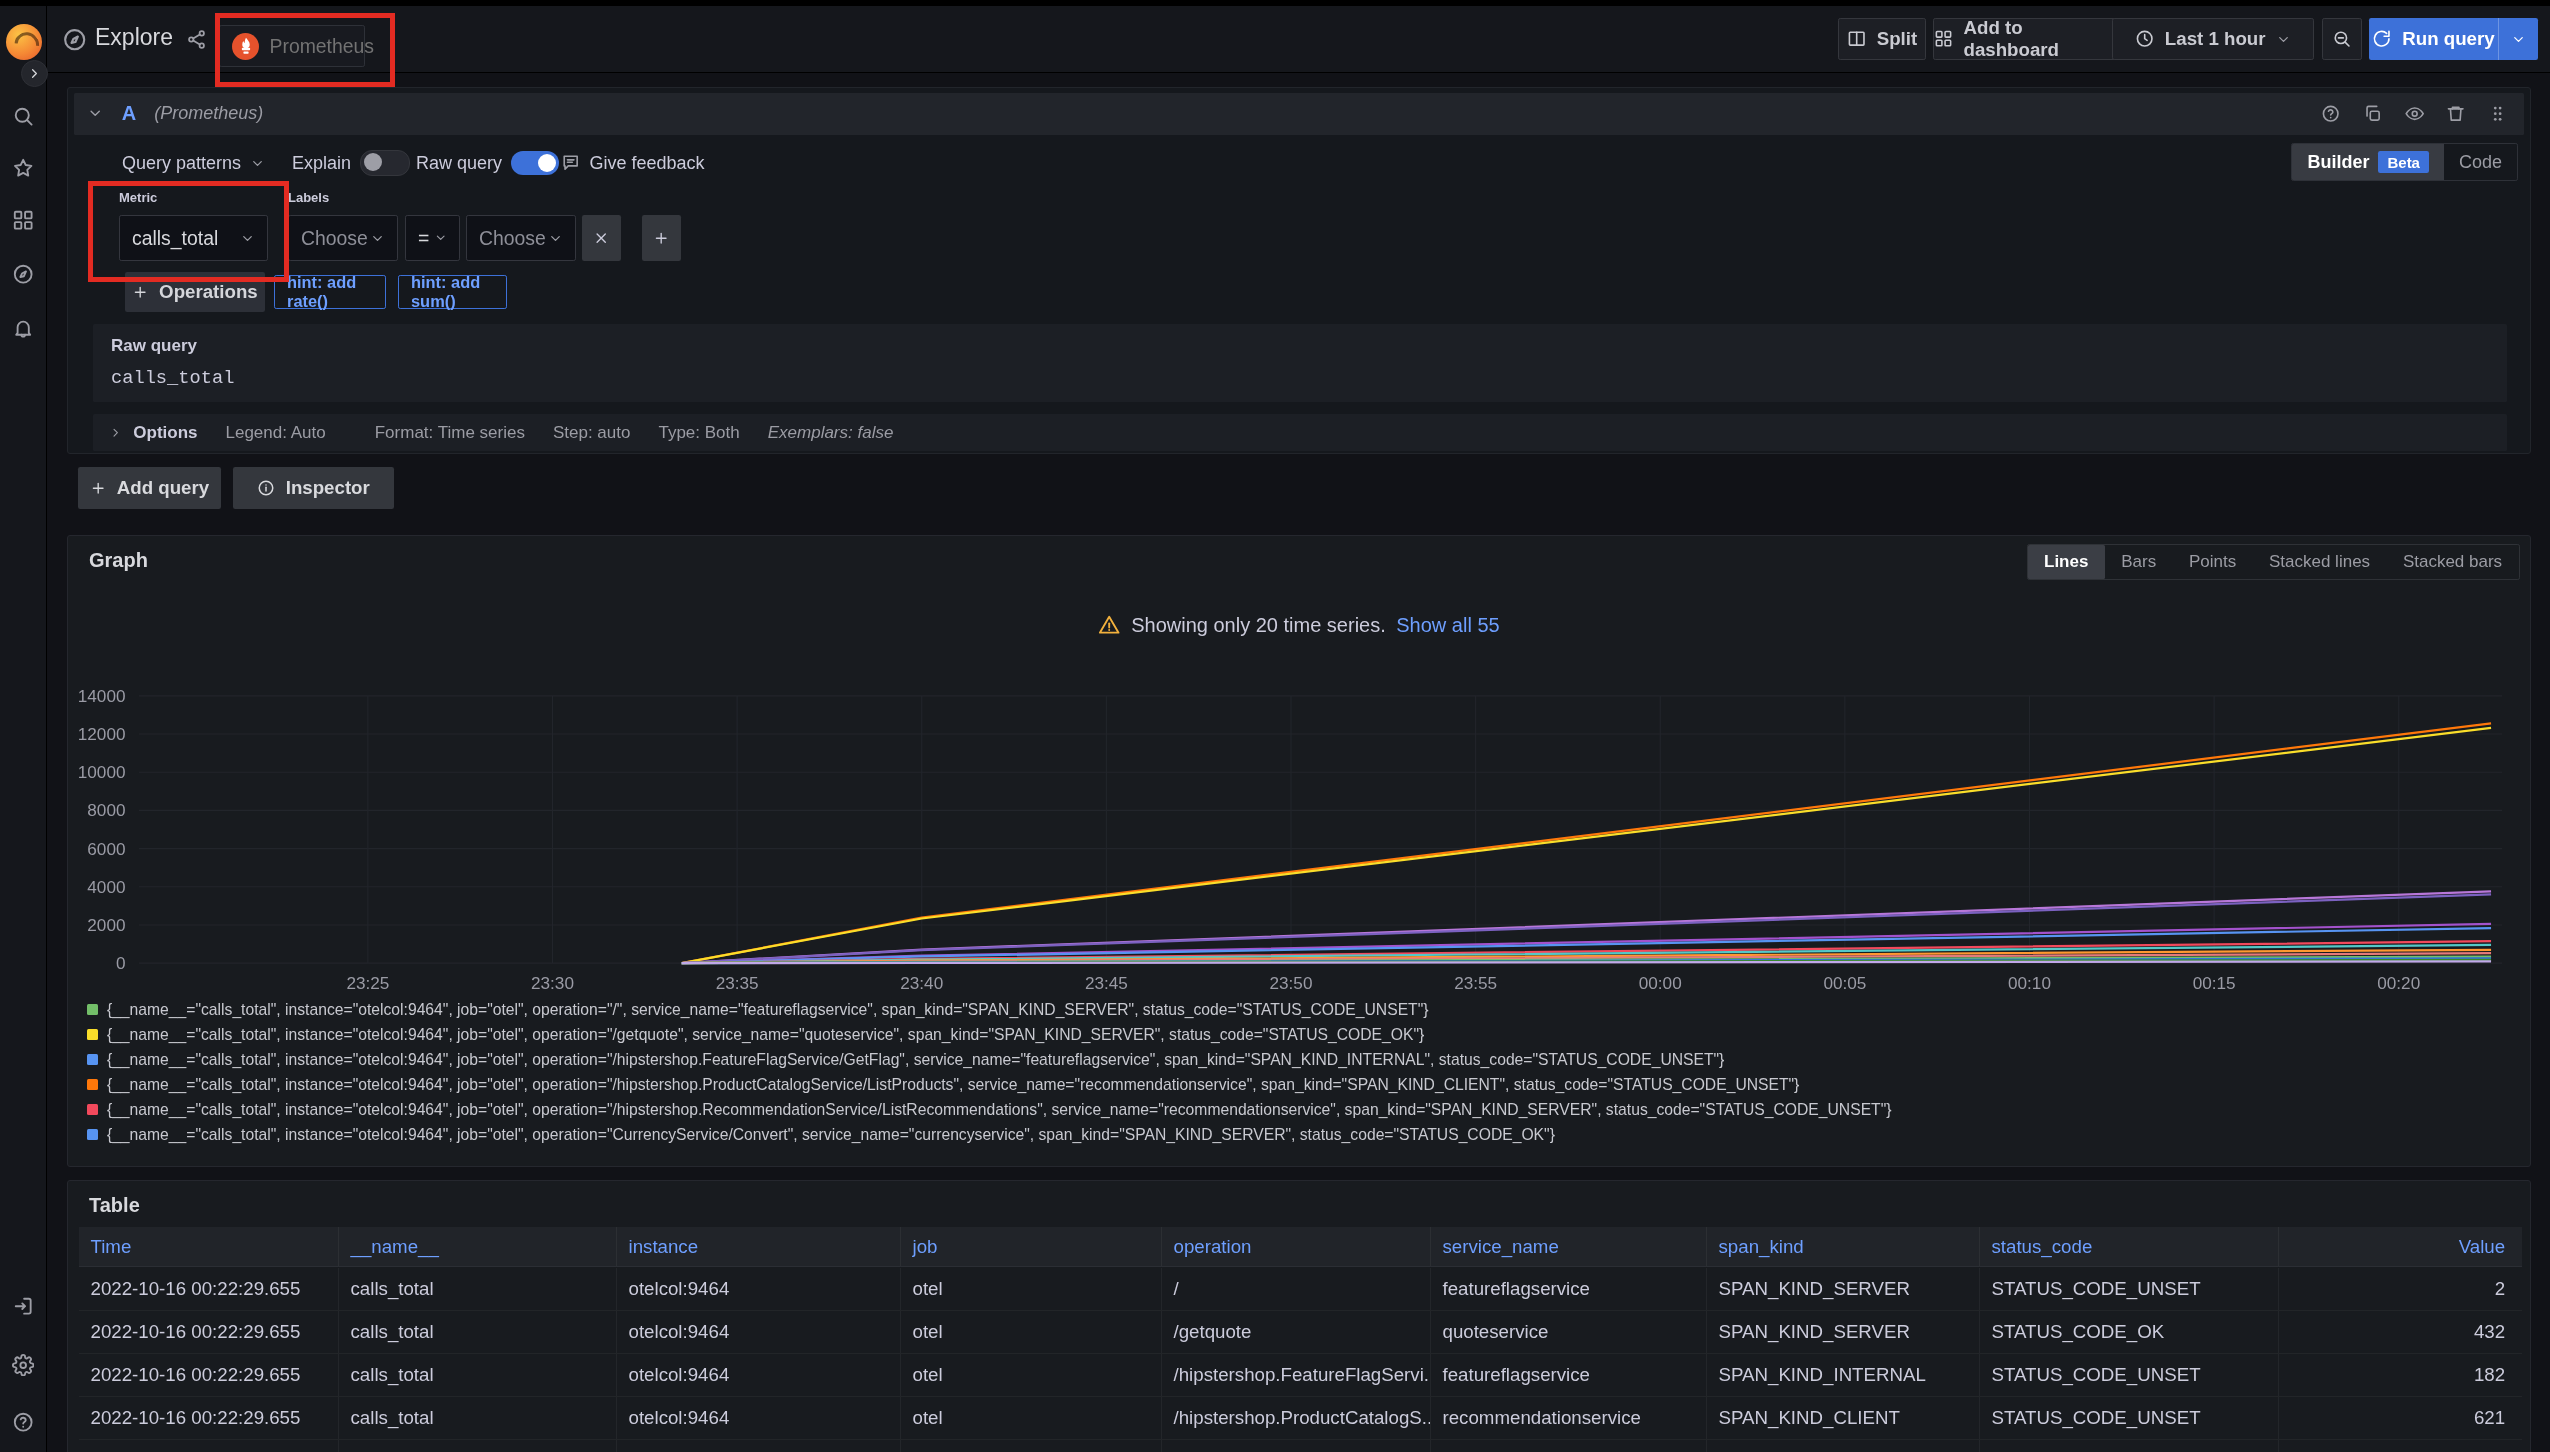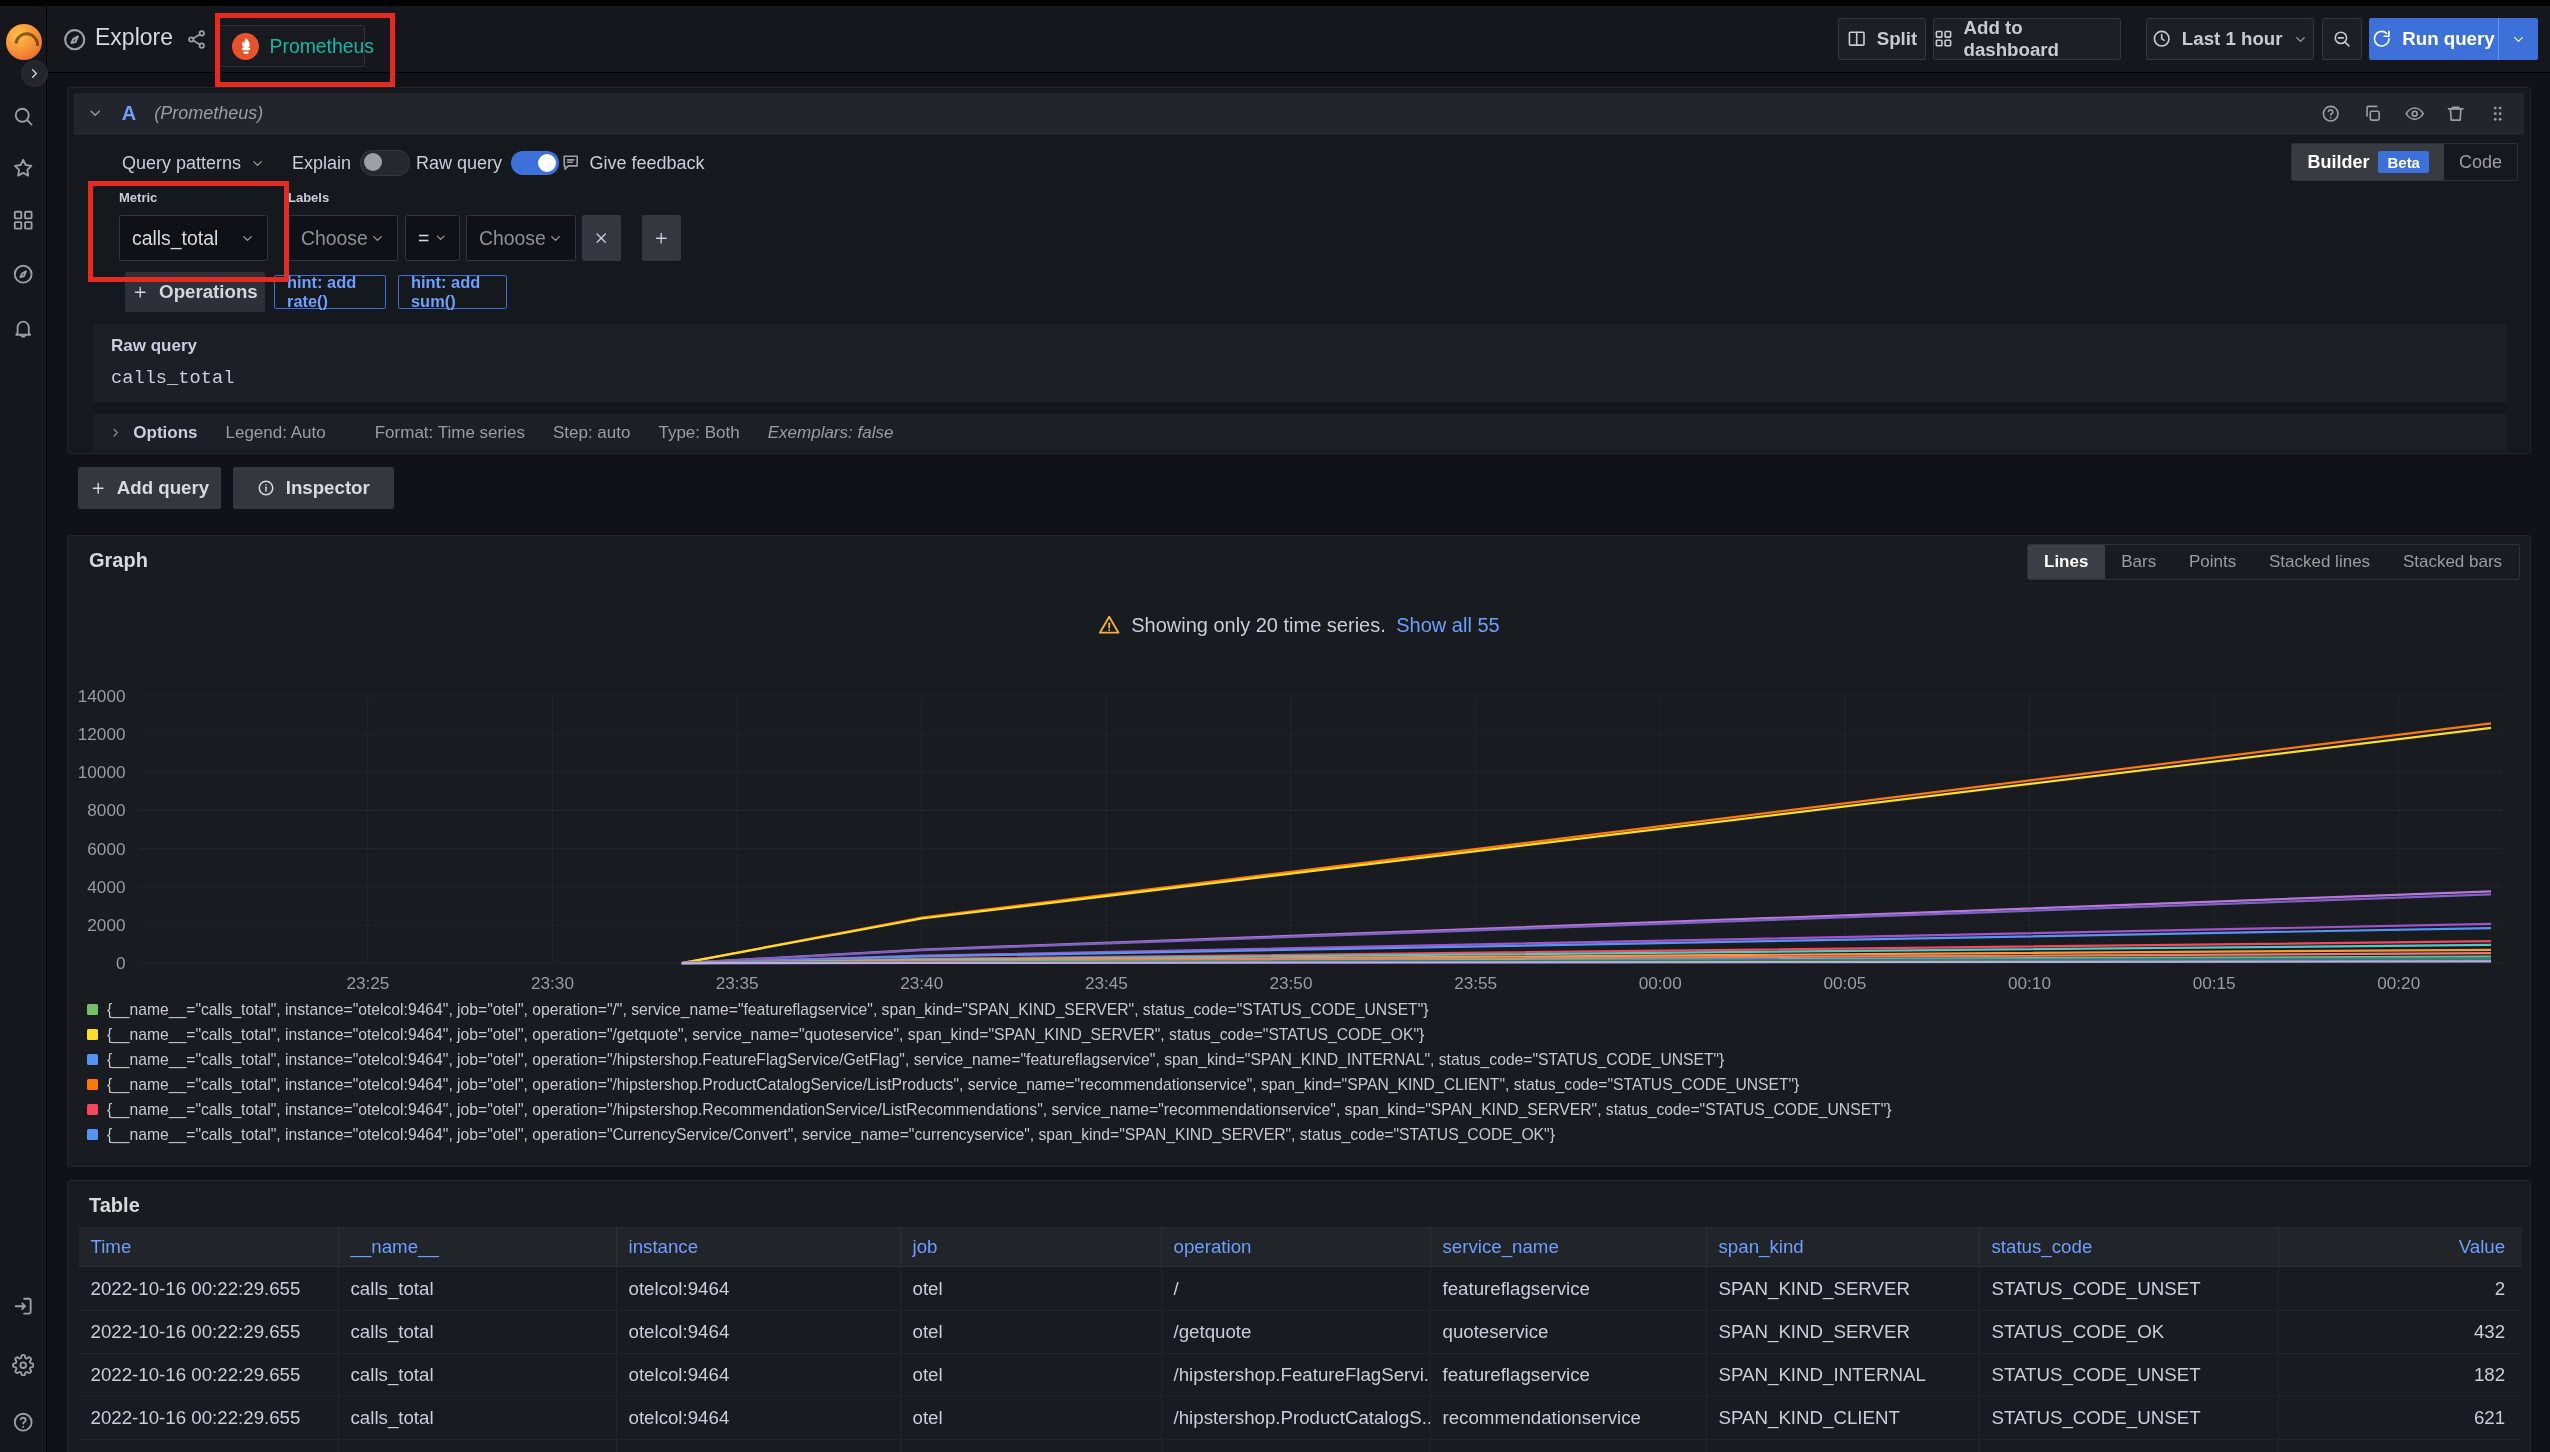--- a/index.html
+++ b/index.html
@@ -8,21 +8,21 @@
   .abs{position:absolute;}
   svg.i{display:block;stroke:currentColor;fill:none;stroke-width:2;stroke-linecap:round;stroke-linejoin:round;}
 
   
   .topstrip{position:absolute;top:0;left:0;right:0;height:6px;background:#000;}
   .topnav{position:absolute;top:6px;left:47px;right:0;height:66px;background:#15171c;border-bottom:0.7px solid #000;}
   .page-title{position:absolute;left:48px;top:18px;font-size:23px;font-weight:500;color:#d8d9dd;}
   .nav-icon{color:#9d9ea6;}
   .ds-picker{position:absolute;left:172px;top:19.4px;width:146px;height:42px;background:#181a20;border:0.7px solid #2e3138;
              border-radius:2.2px;display:flex;align-items:center;gap:10.5px;padding:0 12px;box-sizing:border-box;cursor:pointer;}
-  .ds-picker .label{font-size:19.4px;color:#14b8a6;flex:1;}
+  .ds-picker .label{font-size:19.4px;color:#737373;flex:1;}
   .prom-icon{width:27px;height:27px;border-radius:50%;background:#e6522c;position:relative;flex:none;}
   .prom-icon svg{position:absolute;left:4.5px;top:3.7px;}
 
   .nav-btn{position:absolute;top:12px;height:42px;background:#1d1f25;border:0.7px solid #35373d;border-radius:2.2px;
            display:flex;align-items:center;justify-content:center;gap:10.5px;color:#c9cad1;font-size:18.7px;font-weight:600;
            box-sizing:border-box;cursor:pointer;}
   .run-btn{position:absolute;top:12px;right:12px;width:169px;height:42px;background:#3d71d9;border-radius:2.2px;
            display:flex;align-items:center;color:#fff;font-size:18.7px;font-weight:600;cursor:pointer;}
   .run-btn .main{flex:1;display:flex;align-items:center;justify-content:center;gap:10.5px;}
   .run-btn .caret{width:39px;height:100%;display:flex;align-items:center;justify-content:center;border-left:0.7px solid rgba(255,255,255,.25);}
@@ -215,21 +215,21 @@
     </div>
     <div class="nav-btn" style="right:429px;width:188px">
       <svg class="i" viewBox="0 0 24 24" width="19.4" height="19.4">
           <rect x="3" y="3" width="7" height="7" rx="1"></rect>
           <rect x="14" y="3" width="7" height="7" rx="1"></rect>
           <rect x="3" y="14" width="7" height="7" rx="1"></rect>
           <rect x="14" y="14" width="7" height="7" rx="1"></rect>
         </svg>
       <span>Add to dashboard</span>
     </div>
-    <div class="nav-btn" style="right:236px;width:168px">
+    <div class="nav-btn" style="right:236px;width:202px">
       <svg class="i" viewBox="0 0 24 24" width="19.4" height="19.4">
           <circle cx="12" cy="12" r="9"></circle>
           <path d="M12 7v5l3 2"></path>
         </svg>
       <span>Last 1 hour</span>
       <svg class="i" viewBox="0 0 24 24" width="15" height="15" style="color:#9d9ea6">
           <path d="M6 9l6 6 6-6"></path>
         </svg>
     </div>
     <div class="nav-btn" style="right:188px;width:40px">

